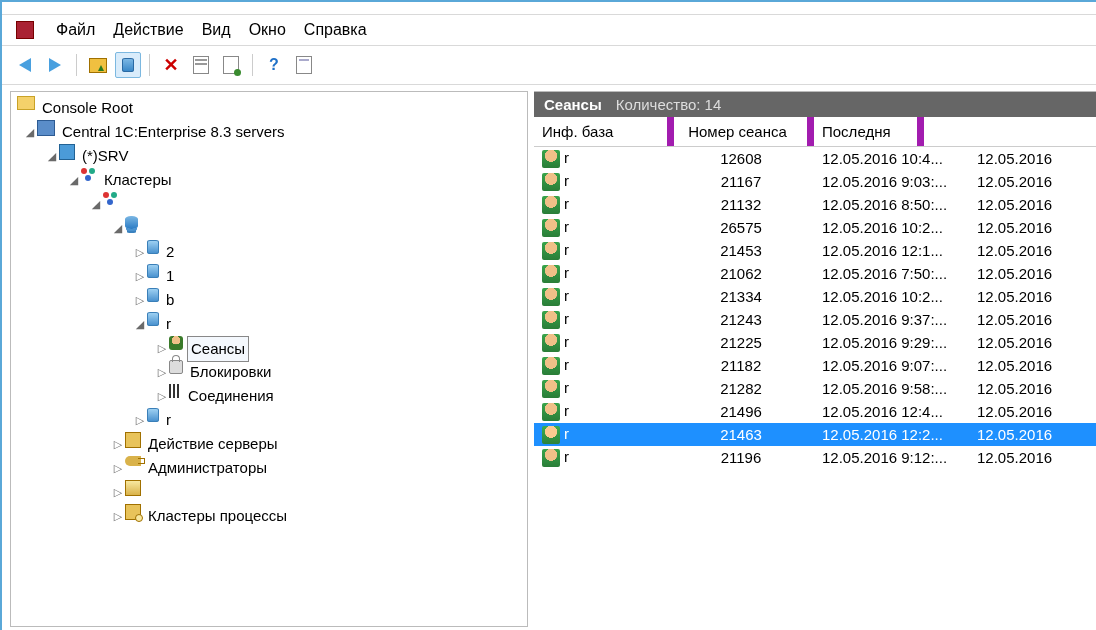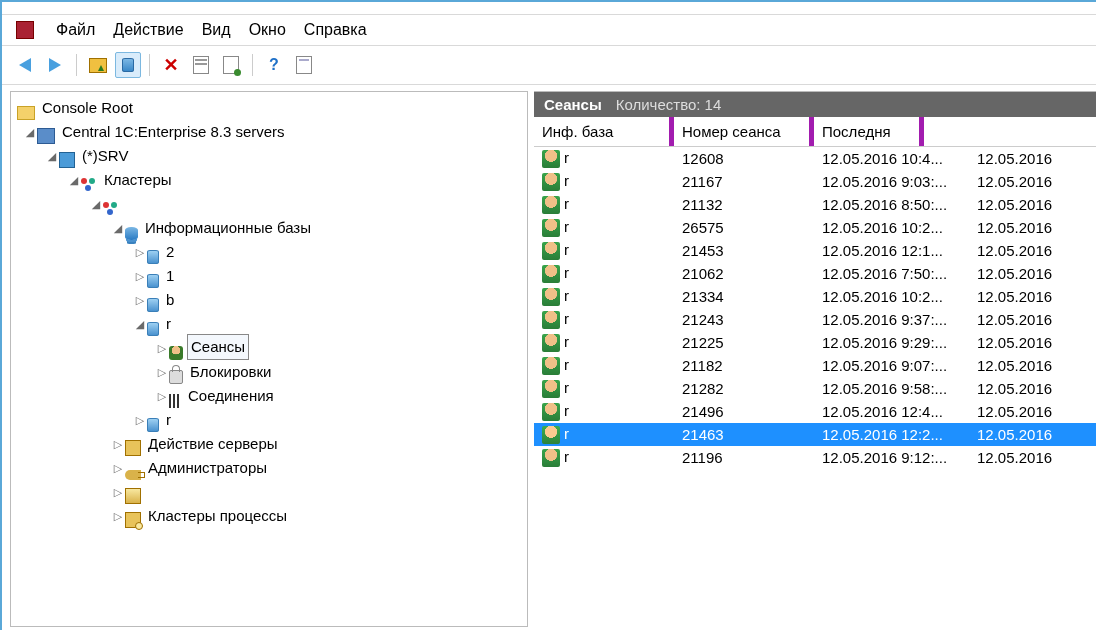--- a/index.html
+++ b/index.html
@@ -17,21 +17,21 @@
 .arrow-r{border-left:12px solid #49a0df}
 .x-icon{color:#c00;font-weight:bold;font-size:18px}
 .folder-up{position:relative;width:16px;height:13px;background:#f0c040;border:1px solid #a07000}
 .folder-up::after{content:"";position:absolute;right:2px;bottom:1px;width:0;height:0;border-left:3px solid transparent;border-right:3px solid transparent;border-bottom:6px solid #2a7b1f}
 .db-icon{width:10px;height:12px;border:1px solid #2a6aa4;border-radius:3px/2px;background:linear-gradient(#7bb7e4,#3a88c8)}
 .tree-ic{display:inline-block;vertical-align:middle;margin-right:4px}
 .help-q{color:#1e70c8;font-weight:bold;font-size:16px}
 .content{display:flex;height:calc(100% - 12px - 36px - 40px)}
 .left-pane{width:518px;border:1px solid #bbb;margin:6px 0 0 8px;overflow:auto;padding:4px 2px;box-sizing:border-box}
 .tree{font-size:15px;line-height:24px}
-.tnode{display:flex;align-items:flex-end;height:24px;white-space:nowrap}
+.tnode{display:flex;align-items:flex-start;height:24px;white-space:nowrap}
 .spc{display:inline-block}
 .expander{width:14px;text-align:center;color:#6a6a6a;font-size:11px;user-select:none;display:inline-block}
 .tlabel{padding:0 3px}
 .tlabel.sel{border:1px solid #888;background:#f4f8fd}
 .folder-ic{width:16px;height:12px;background:#f4d16a;border:1px solid #c9a227;display:inline-block}
 .srv-ic{width:16px;height:14px;background:#5a8dc9;border:1px solid #2d5b93;display:inline-block}
 .srv2-ic{width:14px;height:14px;background:#4b9bd8;border:1px solid #226294;display:inline-block}
 .clu-ic{width:16px;height:14px;display:inline-block;position:relative}
 .clu-ic::before,.clu-ic::after{content:"";position:absolute;width:6px;height:6px;border-radius:50%}
 .clu-ic::before{background:#d33;left:0;top:0}
@@ -47,23 +47,23 @@
 .key-ic{width:16px;height:10px;display:inline-block;background:#d9b24a;border-radius:5px 0 0 5px;position:relative}
 .key-ic::after{content:"";position:absolute;right:-4px;top:2px;width:6px;height:4px;border:1px solid #a07000;border-left:none}
 .mgr-ic{width:14px;height:14px;display:inline-block;background:linear-gradient(#f8e8a0,#d9b24a);border:1px solid #a07000}
 .proc-ic{width:14px;height:14px;display:inline-block;background:#e8c35a;border:1px solid #a07000;position:relative}
 .proc-ic::after{content:"";position:absolute;width:6px;height:6px;border:1px solid #a07000;border-radius:50%;right:-3px;bottom:-3px;background:#f8e8a0}
 .right-pane{flex:1;margin:6px 0 0 6px;display:flex;flex-direction:column;border-top:1px solid #bbb}
 .right-head{background:#666;color:#fff;padding:4px 10px;font-size:15px;display:flex;gap:14px}
 .right-head .title{font-weight:600}
 .right-head .count{color:#ddd}
 .grid-head{display:flex;border-bottom:1px solid #ccc;font-size:15px}
-.col{padding:6px 8px;border-right:5px solid #a21caf;box-sizing:border-box;overflow:hidden;white-space:nowrap}
+.col{padding:6px 8px;border-right:7px solid #a21caf;box-sizing:border-box;overflow:hidden;white-space:nowrap}
 .c0{width:140px}
-.c1{width:140px;text-align:left;padding-right:14px}
+.c1{width:140px;text-align:center;padding-right:14px}
 .c2{width:155px}
 .c3{width:110px}
 .rows{flex:1;overflow:auto}
 .row{display:flex;height:23px;align-items:center;font-size:15px;border-bottom:0}
 .row.sel{background:#1e90ff;color:#fff}
 .row .col{border:none;padding-top:0;padding-bottom:0}
 .usr-ic{width:18px;height:18px;display:inline-block;background:radial-gradient(circle at 50% 32%,#f0c088 0 40%,transparent 41%),linear-gradient(#38a44a,#2a7d38);border-radius:2px;margin-right:4px;vertical-align:middle}
 .row.sel .usr-ic{filter:brightness(1.05)}
 .ic-page{width:14px;height:16px;border:1px solid #888;display:inline-block;background:#fff;position:relative}
 .ic-page::after{content:"";position:absolute;left:2px;top:2px;right:2px;height:2px;background:#aac}
@@ -153,21 +153,20 @@
             <span class="spc" style="width:76px"></span>
             <span class="expander">◢</span>
             <span class="clu-ic tree-ic">
               <span></span>
             </span>
           </div>
         <div class="tnode">
             <span class="spc" style="width:98px"></span>
             <span class="expander">◢</span>
             <span class="dbstack-ic tree-ic"></span>
-            <span class="tlabel">Информационные базы</span>
           </div>
         <div class="tnode">
             <span class="spc" style="width:120px"></span>
             <span class="expander">▷</span>
             <span class="dbsmall-ic tree-ic"></span>
             <span class="tlabel">2</span>
           </div>
         <div class="tnode">
             <span class="spc" style="width:120px"></span>
             <span class="expander">▷</span>

